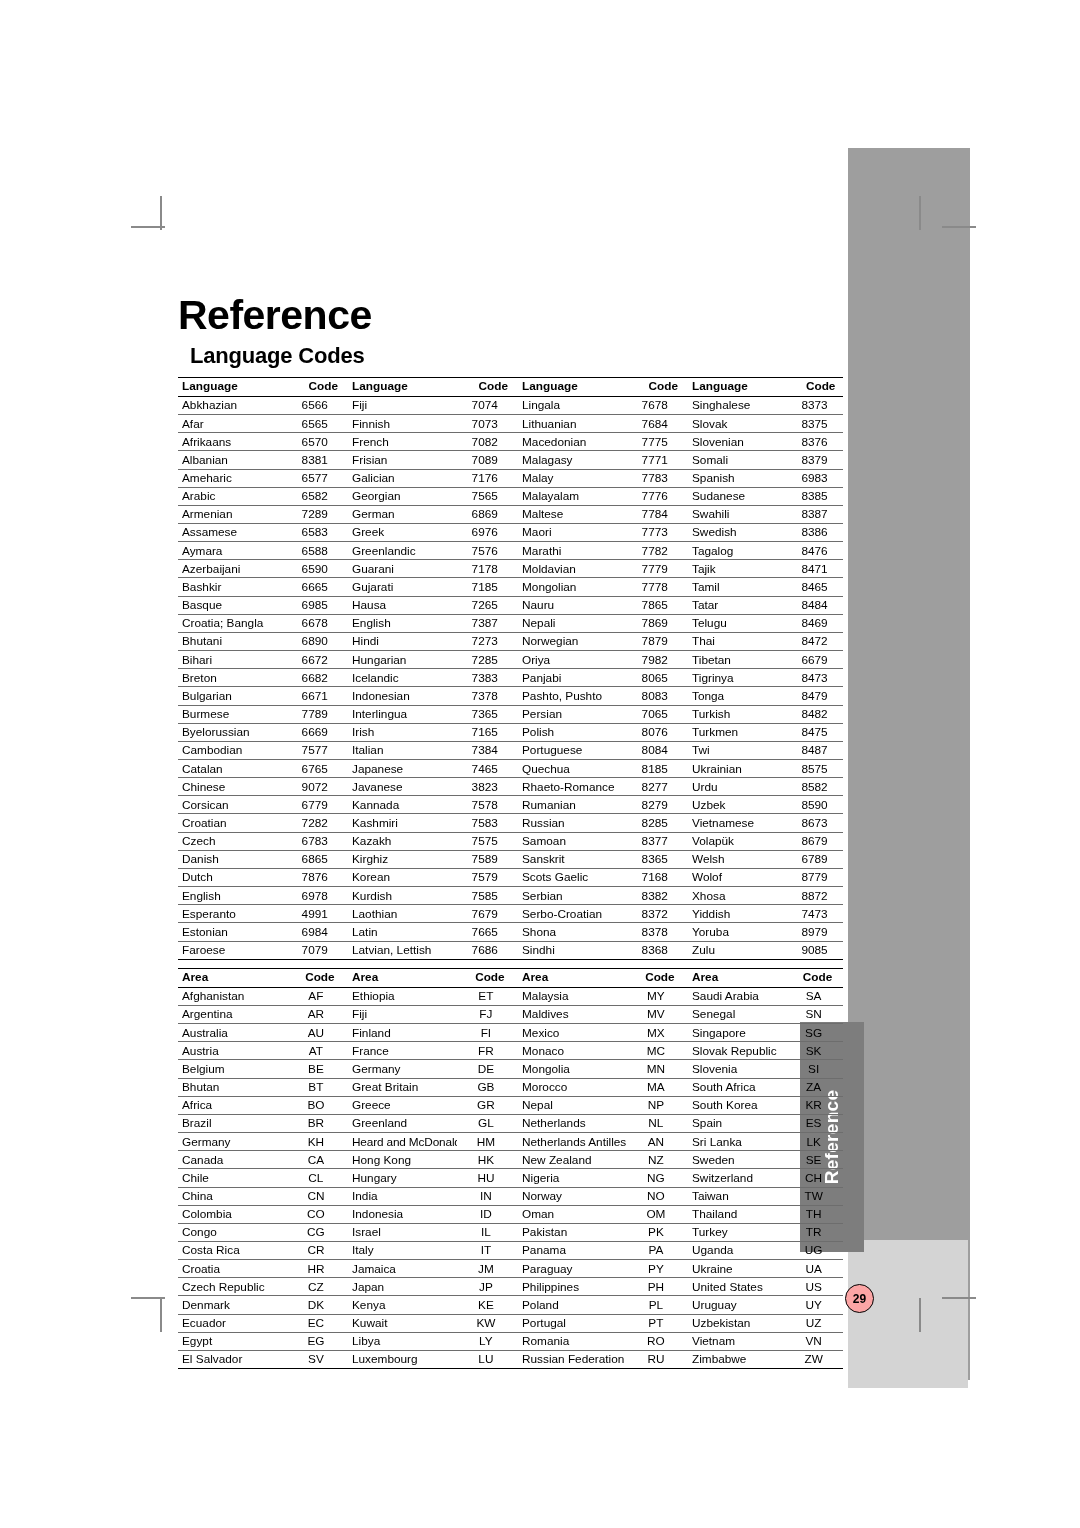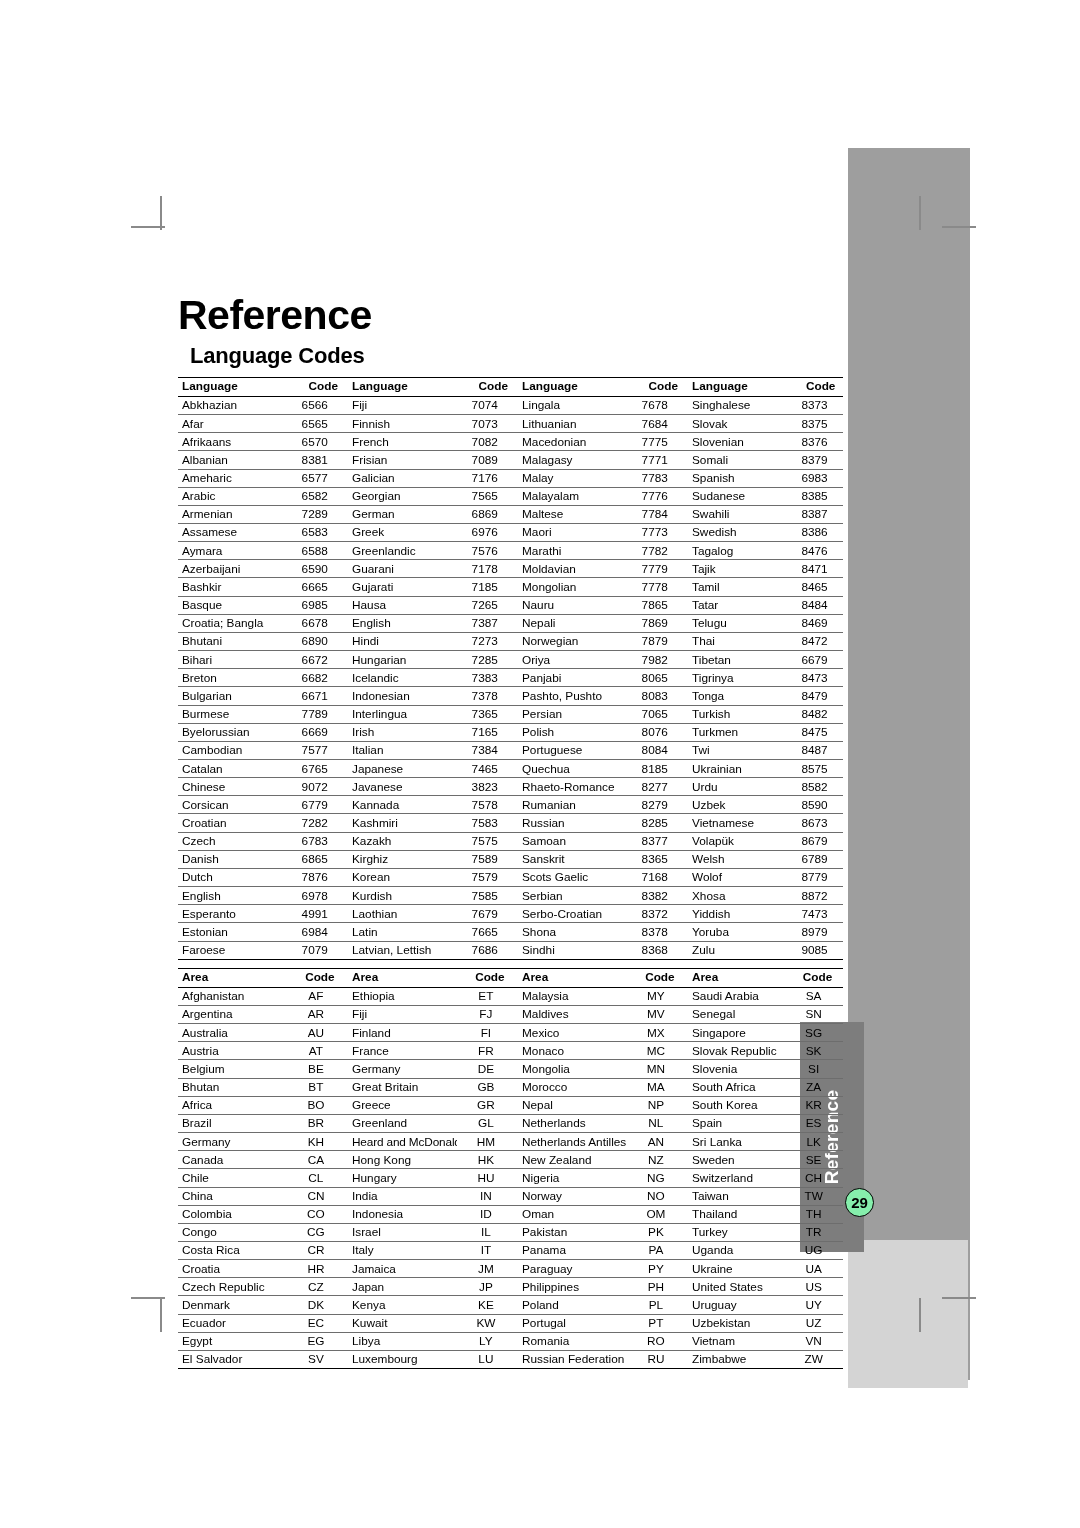--- a/index.html
+++ b/index.html
@@ -63,30 +63,30 @@
     white-space: nowrap;
     color: #ffffff;
     font-size: 19px;
     font-weight: bold;
     letter-spacing: 0.3px;
   }
 
   
   .page-number {
     position: absolute;
-    left: 845px; top: 1188px;
+    left: 845px; top: 1284px;
     width: 27px; height: 27px;
     border: 1.6px solid #000;
     border-radius: 50%;
     display: flex;
     align-items: center;
     justify-content: center;
-    font-size: 15px;
+    font-size: 12px;
     font-weight: bold;
-    background: #86efac;
+    background: #fca5a5;
   }
 
   
   .content {
     position: absolute;
     left: 178px; top: 295px;
     width: 665px;
   }
   h1.doc-title {
     margin: 0;

